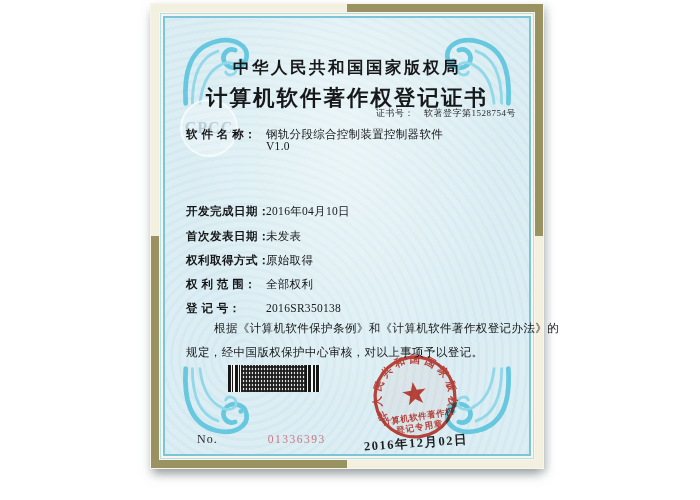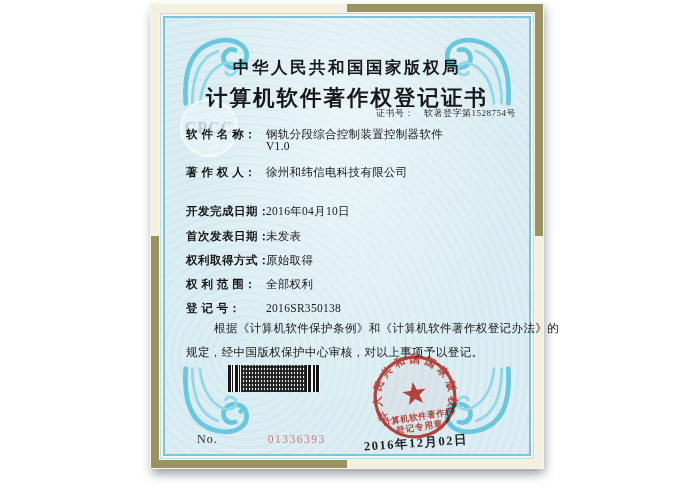--- a/index.html
+++ b/index.html
@@ -134,23 +134,20 @@
   <div class="t certno">
     <span>证书号：</span><span class="cv">软著登字第1528754号</span>
   </div>
 
   <div class="row" style="top:124px">
     <span class="lbl">软 件 名 称：</span><span class="val">钢轨分段综合控制装置控制器软件</span>
   </div>
   <div class="row" style="top:137px;left:116px">
     <span class="val">V1.0</span>
   </div>
-  <div class="row" style="top:162px">
-    <span class="lbl">著 作 权 人：</span><span class="val">徐州和纬信电科技有限公司</span>
-  </div>
   <div class="row" style="top:201px">
     <span class="lbl">开发完成日期：</span><span class="val">2016年04月10日</span>
   </div>
   <div class="row" style="top:226px">
     <span class="lbl">首次发表日期：</span><span class="val">未发表</span>
   </div>
   <div class="row" style="top:274px">
     <span class="lbl">权 利 范 围：</span><span class="val">全部权利</span>
   </div>
   <div class="row" style="top:250px">

